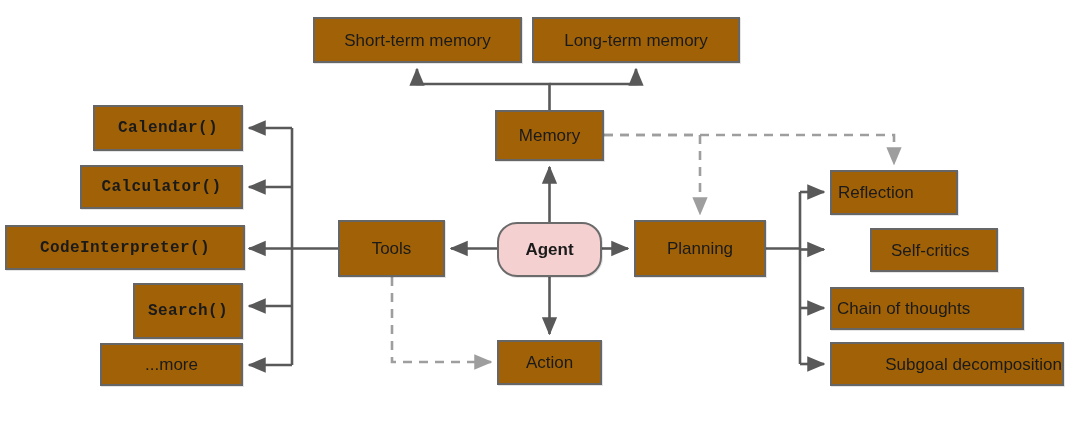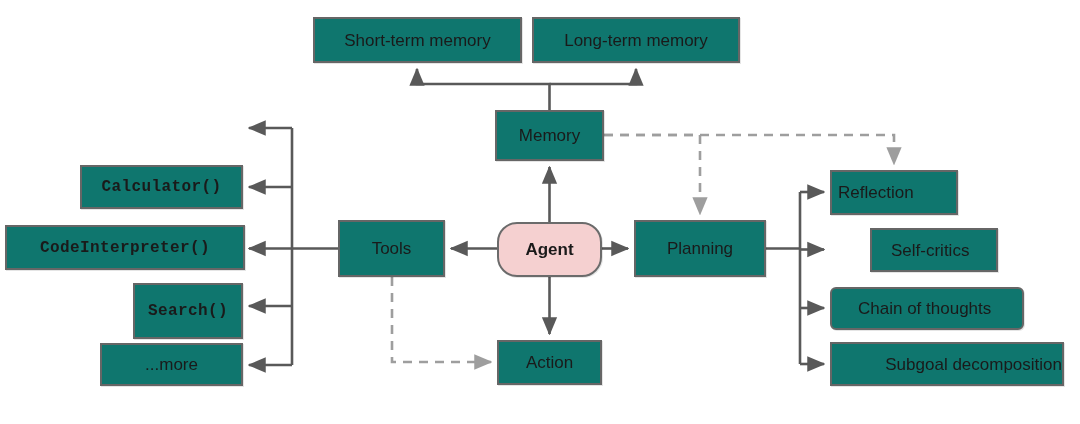--- a/index.html
+++ b/index.html
@@ -22,21 +22,21 @@
   #diagram-svg {
     position: absolute;
     top: 0;
     left: 0;
     width: 1080px;
     height: 424px;
   }
   .node {
     position: absolute;
     box-sizing: border-box;
-    background: #0f766e;
+    background: #a16207;
     border: 2px solid #666666;
     display: flex;
     align-items: center;
     justify-content: center;
     color: #1a1a1a;
     font-family: "Liberation Sans", sans-serif;
     font-size: 17px;
     line-height: 1;
     white-space: nowrap;
     box-shadow: 1px 1px 0 rgba(0,0,0,0.10);
@@ -115,20 +115,23 @@
   </div>
 
   <div class="node" style="left:532px; top:17px; width:208px; height:46px;">
     <span class="node-label">Long-term memory</span>
   </div>
 
   <div class="node" style="left:495px; top:110px; width:109px; height:51px;">
     <span class="node-label">Memory</span>
   </div>
 
+  <div class="node mono" style="left:93px; top:105px; width:150px; height:46px;">
+    <span class="node-label">Calendar()</span>
+  </div>
 
   <div class="node mono" style="left:80px; top:165px; width:163px; height:44px;">
     <span class="node-label">Calculator()</span>
   </div>
 
   <div class="node mono" style="left:5px; top:225px; width:240px; height:45px;">
     <span class="node-label">CodeInterpreter()</span>
   </div>
 
   <div class="node mono" style="left:133px; top:283px; width:110px; height:56px;">
@@ -156,21 +159,21 @@
   </div>
 
   <div class="node" style="left:830px; top:170px; width:128px; height:45px; justify-content:flex-start; padding-left:6px;">
     <span class="node-label">Reflection</span>
   </div>
 
   <div class="node" style="left:870px; top:228px; width:128px; height:44px; justify-content:flex-start; padding-left:19px;">
     <span class="node-label">Self-critics</span>
   </div>
 
-  <div class="node" style="left:830px; top:287px; width:194px; height:43px; justify-content:flex-start; padding-left:26px;border-radius:6px;">
+  <div class="node" style="left:830px; top:287px; width:194px; height:43px; justify-content:flex-start; padding-left:5px;">
     <span class="node-label">Chain of thoughts</span>
   </div>
 
   <div class="node" style="left:830px; top:342px; width:234px; height:44px; justify-content:flex-end; ">
     <span class="node-label">Subgoal decomposition</span>
   </div>
 
 </div>
 
 </body></html>

